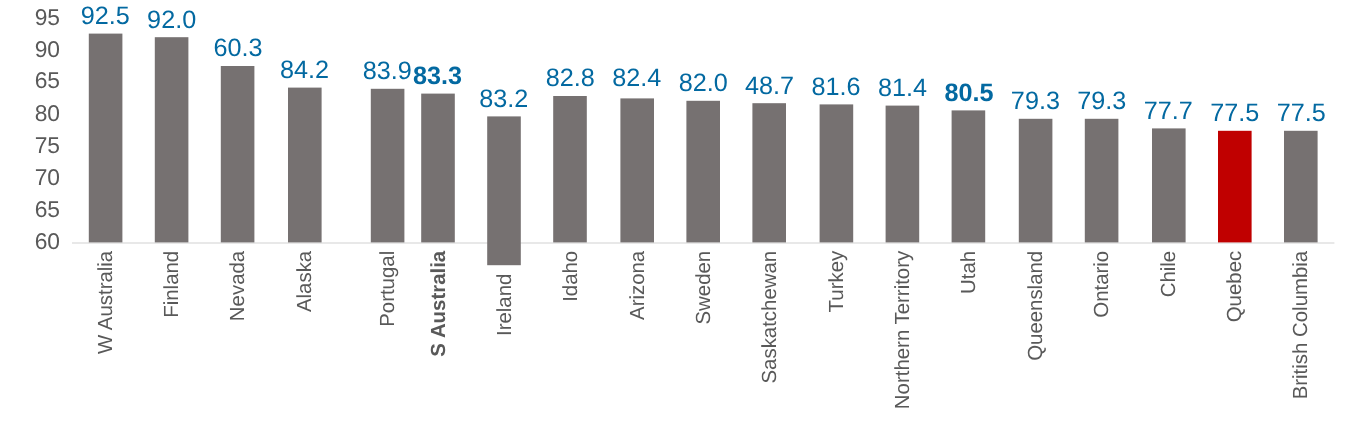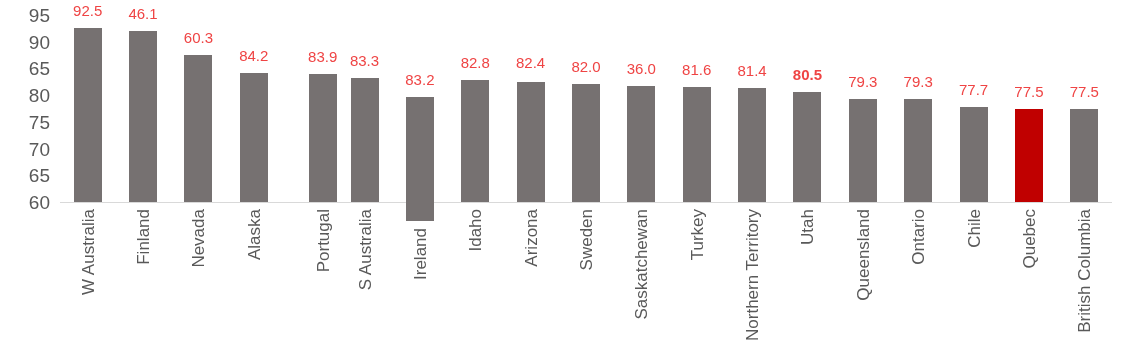--- a/index.html
+++ b/index.html
@@ -80,22 +80,22 @@
     bottom: 149px; 
     background: #767171;
   }
   .bar-rect.highlight {
     background: #C00000;
   }
   .bar-value {
     position: absolute;
     left: 50%;
     transform: translateX(-50%);
-    font-size: 15px;
-    color: #ef4444;
+    font-size: 21px;
+    color: #0369a1;
     line-height: 1;
     white-space: nowrap;
   }
   .bar-cat {
     position: absolute;
     left: 50%;
     top: 209px;
     transform-origin: left top;
     transform: rotate(-90deg) translateX(-100%) translateY(-50%);
     font-size: 17px;
@@ -122,40 +122,40 @@
 
   <div id="plot-area">
     <div id="baseline"></div>
     <div id="bars-layer">
         <div class="bar-slot" style="left: 0px; width: 55.3684px;">
           <div class="bar-value" style="top: 3.35714px;">92.5</div>
           <div class="bar-rect" style="height: 173.643px;"></div>
           <div class="bar-cat">W Australia</div>
         </div>
         <div class="bar-slot" style="left: 55.3684px; width: 55.3684px;">
-          <div class="bar-value" style="top: 6.02857px;">46.1</div>
+          <div class="bar-value" style="top: 6.02857px;">92.0</div>
           <div class="bar-rect" style="height: 170.971px;"></div>
           <div class="bar-cat">Finland</div>
         </div>
         <div class="bar-slot" style="left: 110.737px; width: 55.3684px;">
           <div class="bar-value" style="top: 30.0714px;">60.3</div>
           <div class="bar-rect" style="height: 146.929px;"></div>
           <div class="bar-cat">Nevada</div>
         </div>
         <div class="bar-slot" style="left: 166.105px; width: 55.3684px;">
           <div class="bar-value" style="top: 47.7029px;">84.2</div>
           <div class="bar-rect" style="height: 129.297px;"></div>
           <div class="bar-cat">Alaska</div>
         </div>
         <div class="bar-slot" style="left: 235px; width: 55.3684px;">
           <div class="bar-value" style="top: 49.3057px;">83.9</div>
           <div class="bar-rect" style="height: 127.694px;"></div>
           <div class="bar-cat">Portugal</div>
         </div>
-        <div class="bar-slot" style="left: 276.842px; width: 55.3684px;">
+        <div class="bar-slot" style="left: 276.842px; width: 55.3684px; font-weight: bold;">
           <div class="bar-value" style="top: 52.5114px;">83.3</div>
           <div class="bar-rect" style="height: 124.489px;"></div>
           <div class="bar-cat">S Australia</div>
         </div>
         <div class="bar-slot" style="left: 332.211px; width: 55.3684px; margin-top: 19px;">
           <div class="bar-value" style="top: 53.0457px;">83.2</div>
           <div class="bar-rect" style="height: 123.954px;"></div>
           <div class="bar-cat">Ireland</div>
         </div>
         <div class="bar-slot" style="left: 387.579px; width: 55.3684px;">
@@ -167,21 +167,21 @@
           <div class="bar-value" style="top: 55px;">82.4</div>
           <div class="bar-rect" style="height: 119.68px;"></div>
           <div class="bar-cat">Arizona</div>
         </div>
         <div class="bar-slot" style="left: 498.316px; width: 55.3684px;">
           <div class="bar-value" style="top: 59.4571px;">82.0</div>
           <div class="bar-rect" style="height: 117.543px;"></div>
           <div class="bar-cat">Sweden</div>
         </div>
         <div class="bar-slot" style="left: 553.684px; width: 55.3684px;">
-          <div class="bar-value" style="top: 60.5257px;">36.0</div>
+          <div class="bar-value" style="top: 60.5257px;">48.7</div>
           <div class="bar-rect" style="height: 116.474px;"></div>
           <div class="bar-cat">Saskatchewan</div>
         </div>
         <div class="bar-slot" style="left: 609.053px; width: 55.3684px;">
           <div class="bar-value" style="top: 61.5943px;">81.6</div>
           <div class="bar-rect" style="height: 115.406px;"></div>
           <div class="bar-cat">Turkey</div>
         </div>
         <div class="bar-slot" style="left: 664.421px; width: 55.3684px;">
           <div class="bar-value" style="top: 62.6629px;">81.4</div>

